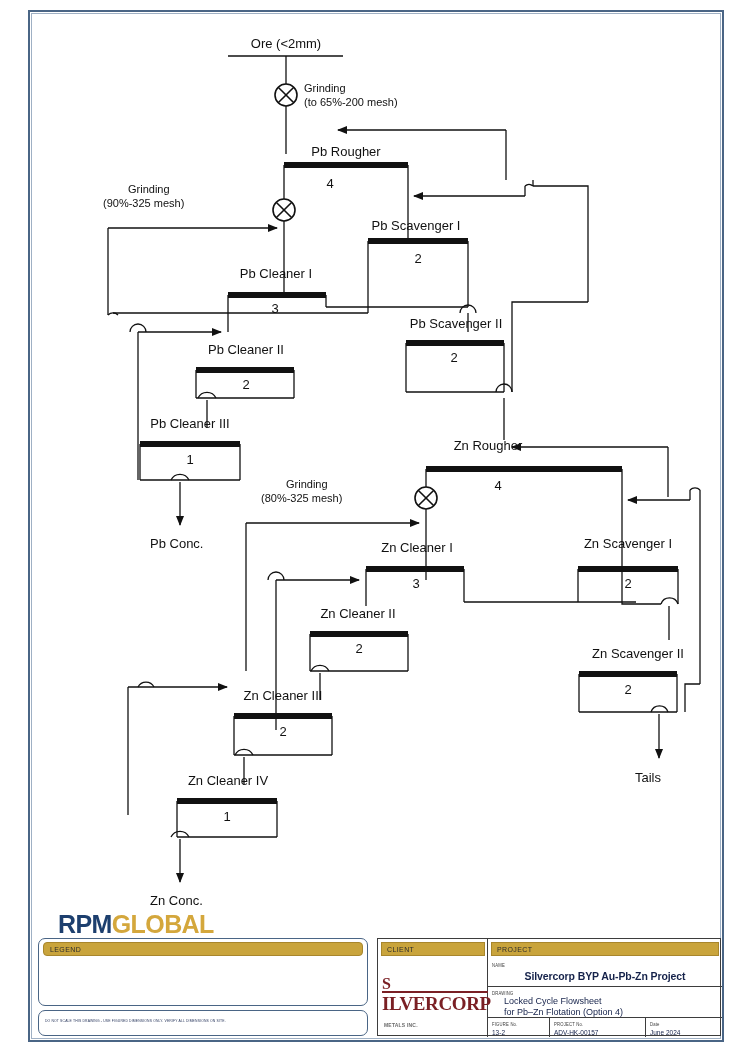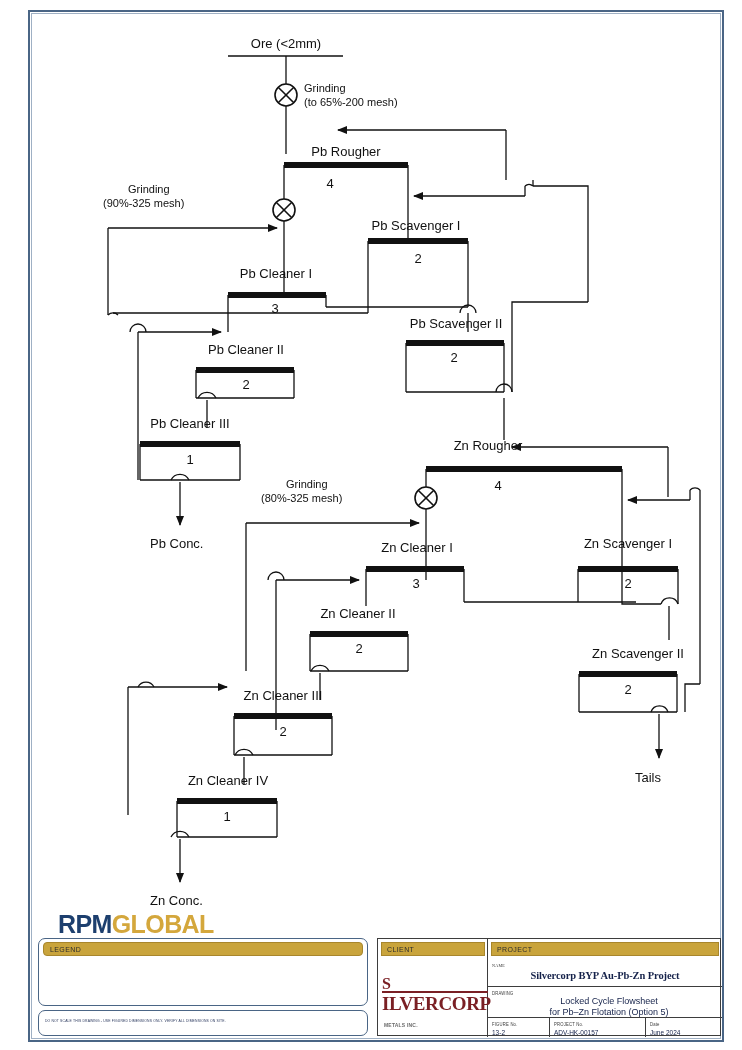--- a/index.html
+++ b/index.html
@@ -92,21 +92,21 @@
   }
   .sc-rule{
     position:absolute;left:4px;top:52px;width:106px;height:1.5px;background:#7a1f24;
   }
 
   .proj-name{
     position:absolute;left:0;top:11px;width:100%;text-align:center;
     font-size:10.5px;font-weight:bold;color:#15224a;letter-spacing:-0.1px;
   }
   .draw-name{
-    position:absolute;left:4px;top:9px;width:100%;text-align:center;
+    position:absolute;left:16px;top:9px;width:100%;text-align:left;
     font-size:9px;color:#15224a;line-height:11px;
   }
   .small-val{
     position:absolute;left:4px;top:11px;font-size:6.5px;color:#15224a;
   }
 
   svg text{font-family:"Liberation Sans", sans-serif;fill:#111;}
   .lbl{font-size:13px;}
   .lbl-sm{font-size:11px;}
   .num{font-size:13px;text-anchor:middle;}
@@ -337,30 +337,30 @@
       <div class="sc-logo">
         <span class="sc-main sc-first">S</span><span class="sc-main">ILVERCORP</span><span class="sc-sub">METALS INC.</span>
       </div>
       <div class="sc-rule"></div>
     </div>
 
     <div class="tb-cell" style="left:110px;top:0;width:234px;height:20px;">
       <div class="tb-hdr" style="position:absolute;left:3px;top:3px;width:228px;height:14px;">PROJECT</div>
     </div>
 
-    <div class="tb-cell tb-border-b" style="left:110px;top:20px;width:234px;height:28px;font-family:Liberation Serif, serif;">
+    <div class="tb-cell tb-border-b" style="left:110px;top:20px;width:234px;height:28px;">
       <div class="tb-lbl">NAME</div>
       <div class="proj-name">Silvercorp BYP Au-Pb-Zn Project</div>
     </div>
 
     <div class="tb-cell tb-border-b" style="left:110px;top:48px;width:234px;height:31px;">
       <div class="tb-lbl">DRAWING</div>
       <div class="draw-name">
         <div>Locked Cycle Flowsheet</div>
-        <div>for Pb–Zn Flotation (Option 5)</div>
+        <div>for Pb–Zn Flotation (Option 4)</div>
       </div>
     </div>
 
     <div class="tb-cell tb-border-r" style="left:110px;top:79px;width:62px;height:19px;">
       <div class="tb-lbl">FIGURE No.</div>
       <div class="small-val">13-2</div>
     </div>
 
     <div class="tb-cell tb-border-r" style="left:172px;top:79px;width:96px;height:19px;">
       <div class="tb-lbl">PROJECT No.</div>

